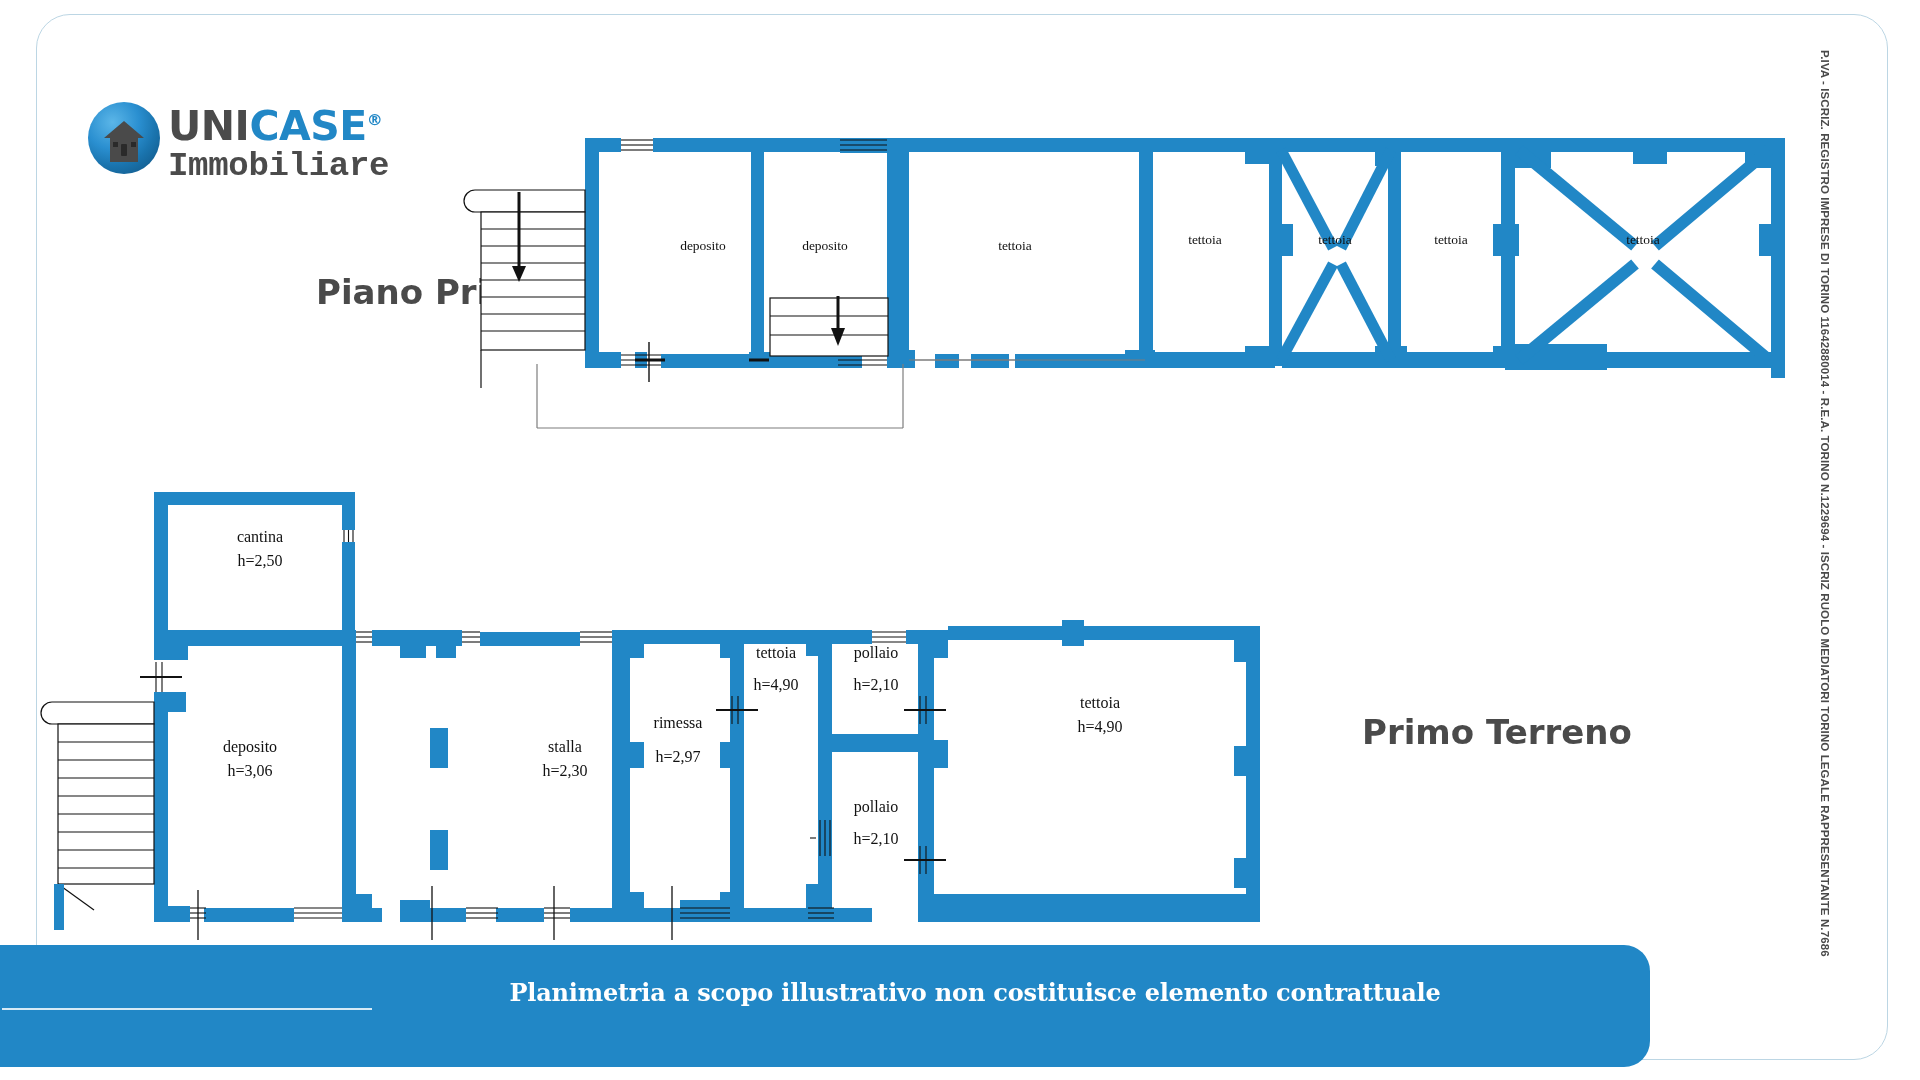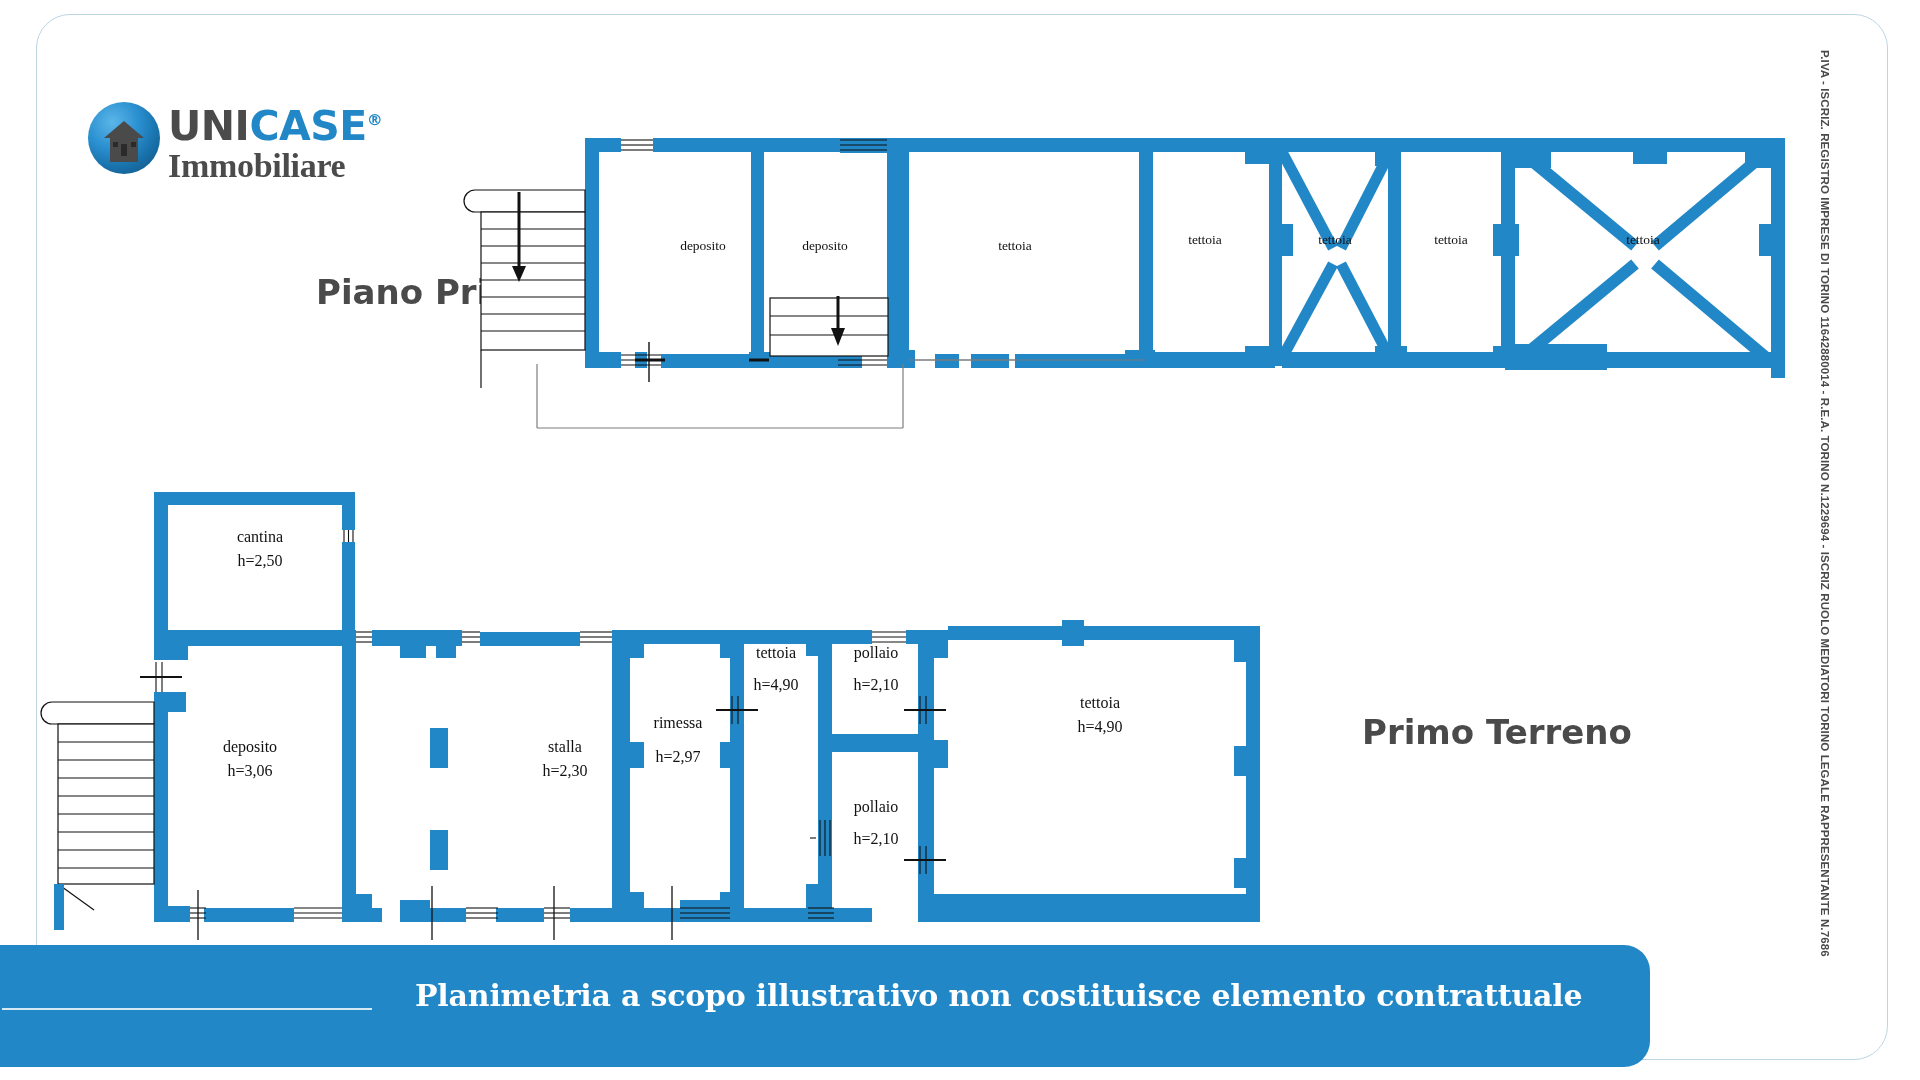--- a/index.html
+++ b/index.html
@@ -63,21 +63,21 @@
     white-space: nowrap;
   }
   .logo-uni { color: #4b4b4b; }
   .logo-case { color: #2187c6; }
   .logo-reg {
     color: #2187c6;
     font-size: 16px;
     vertical-align: super;
   }
   .logo-line2 {
-    font-family: Liberation Serif, serif;
+    font-family: Liberation Mono, monospace;
     font-size: 34px;
     font-weight: bold;
     color: #4b4b4b;
     line-height: 36px;
     letter-spacing: -0.3px;
     white-space: nowrap;
   }
 
   
   .floor-heading {
@@ -137,21 +137,21 @@
   }
   #footer-text {
     position: absolute;
     left: 415px;
     top: 978px;
     width: 1120px;
     text-align: center;
     color: #ffffff;
     font-family: "DejaVu Serif", serif;
     font-weight: bold;
-    font-size: 30px;
+    font-size: 24px;
     letter-spacing: -0.2px;
     white-space: nowrap;
   }
 
   
   #legal-strip {
     position: absolute;
     left: 1838px;
     top: 50px;
     width: 960px;

